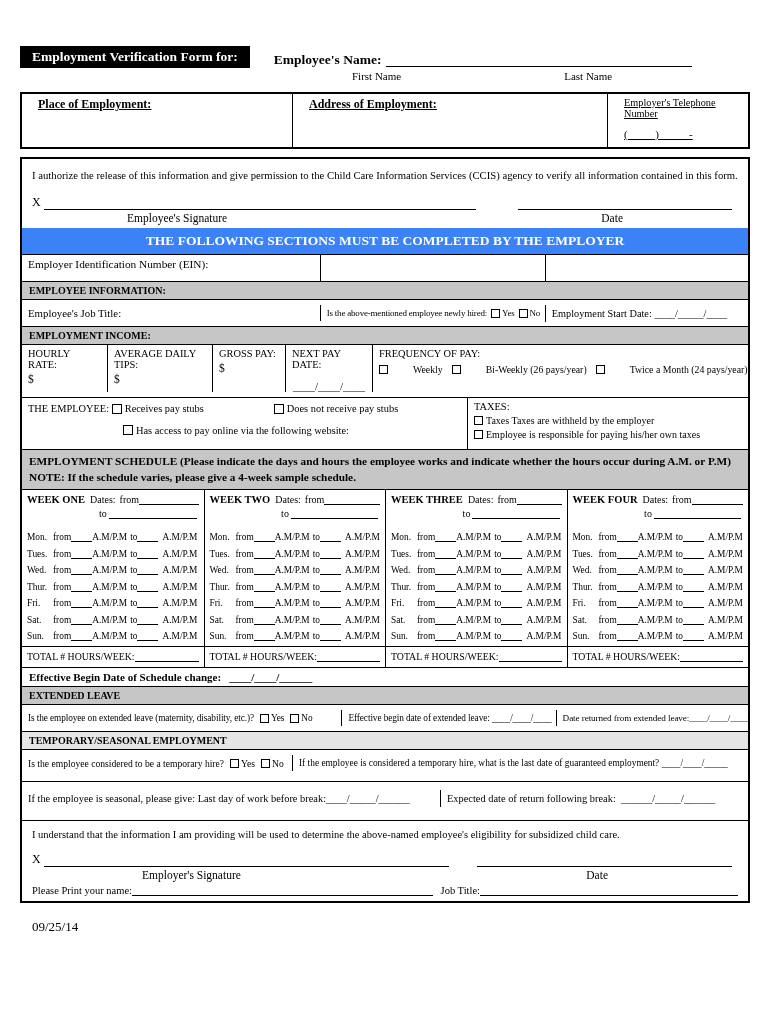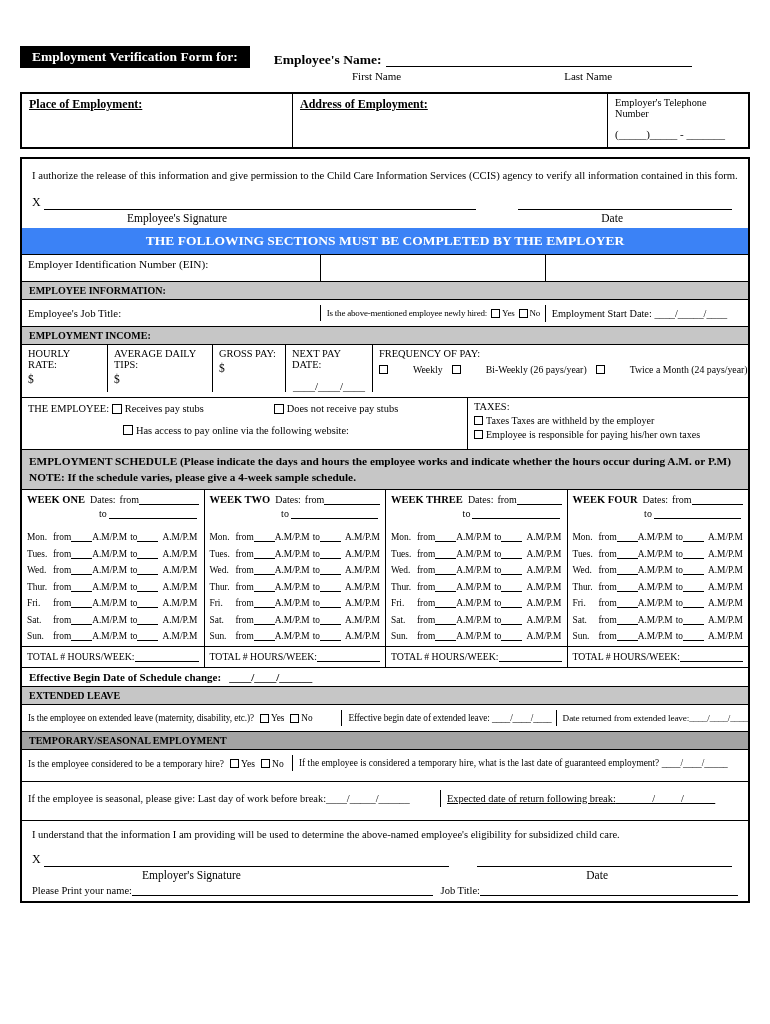--- a/index.html
+++ b/index.html
@@ -15,21 +15,21 @@
   .hdr { margin-top:46px; display:flex; align-items:flex-end; }
   .form-for { background:#000; color:#fff; font-weight:bold; font-size:13.5px; padding:3px 12px; white-space:nowrap; }
   .name-label { font-weight:bold; font-size:13.5px; margin-left:24px; white-space:nowrap; }
   .name-line { flex:1; margin:0 58px 1px 5px; height:13px; }
   .name-sub { display:flex; font-size:11px; margin-top:2px; }
   .name-sub .fn { margin-left:332px; }
   .name-sub .ln { margin-left:163px; }
 
   
   .t1 { display:flex; border:2px solid #000; margin-top:10px; height:57px; font-size:12px; }
-  .t1 > div { padding:3px 7px; overflow:hidden; }
+  .t1 > div { padding:3px 16px; overflow:hidden;text-decoration:underline; }
   .t1 .c1 { width:270px; }
   .t1 .c2 { width:315px; border-left:1.5px solid #000; }
   .t1 .c3 { flex:1; border-left:1.5px solid #000; font-size:10.3px; }
   .bu { font-weight:bold; text-decoration:underline; }
   .phone-blank { display:block; margin-top:9px; font-size:11px; }
 
   
   .main { border:2.5px solid #000; margin-top:8px; font-size:11.5px; }
 
   .auth { padding:10px 10px 4px; }
@@ -114,21 +114,21 @@
 
   .tmp-row { height:27px; align-items:center; font-size:9.6px; }
   .tmp-row > div { white-space:nowrap; display:flex; align-items:center; }
   .tmp-row .c1 { width:270px; }
   .tmp-row .c2 { flex:1; font-size:9.4px; }
   .tmp-row .cb { width:9px; height:9px; margin:0 2px 0 6px; }
 
   .sea-row { margin-top:5px; height:33px; align-items:center; font-size:10.4px; }
   .sea-row > div { white-space:nowrap; }
   .sea-row .c1 { flex:1; }
-  .sea-row .c2 { width:308px;text-decoration:underline; }
+  .sea-row .c2 { width:308px; }
 
   .cert { margin-top:6px; border-top:1px solid #000; padding:8px 10px 2px; font-size:10.5px; }
   .cert .xline { margin-top:12px; }
   .cert .xline .l1 { width:405px; }
   .cert .xline .l2 { flex:1; margin-left:28px; }
   .cert .sig-row .s1 { margin-left:110px; }
   .cert .sig-row .s2 { margin-right:130px; }
   .print-row { display:flex; align-items:flex-end; margin-top:4px; padding-bottom:3px; font-size:10.5px; }
   .print-row .ul { height:11px; }
   .print-row .jt { margin-left:8px; }
@@ -623,21 +623,21 @@
       <div class="c2 bl">
         <span>Effective begin date of extended leave:</span>&nbsp;
         <span>____/____/____</span>
       </div>
       <div class="c3 bl">
         <span>Date returned from extended leave:</span>
         <span>____/____/____</span>
       </div>
     </div>
 
-    <div class="gbar" style="background: #a3a3a3;">TEMPORARY/SEASONAL EMPLOYMENT</div>
+    <div class="gbar" style="background: #e5e5e5;">TEMPORARY/SEASONAL EMPLOYMENT</div>
     <div class="frow tmp-row">
       <div class="c1">
         <span>Is the employee considered to be a temporary hire?</span>
         <span class="cb"></span>
         <span>Yes</span>
         <span class="cb"></span>
         <span>No</span>
       </div>
       <div class="c2 bl">
         <span>If the employee is considered a temporary hire, what is the last date of guaranteed employment?</span>&nbsp;
@@ -668,13 +668,14 @@
       <div class="print-row">
         <span>Please Print your name:</span>
         <span class="ul grow"></span>
         <span class="jt">Job Title:</span>
         <span class="ul jtb"></span>
       </div>
     </div>
 
   </div>
 
+  <div class="footer">09/25/14</div>
 </div>
 
 </body></html>

